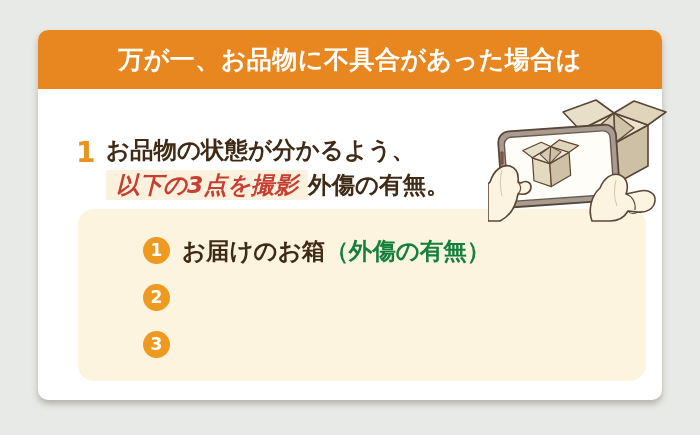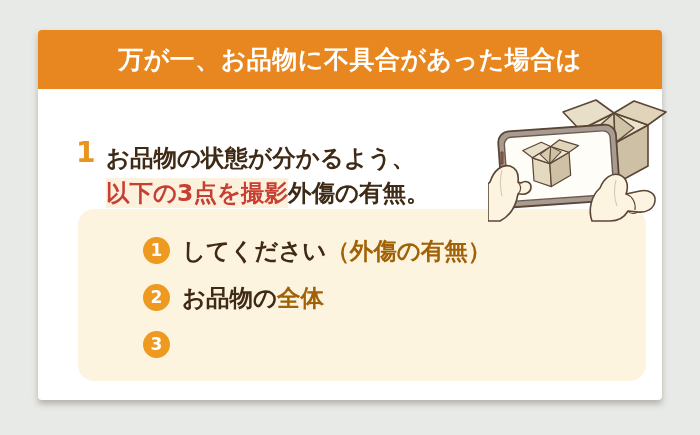--- a/index.html
+++ b/index.html
@@ -16,21 +16,21 @@
   }
 
   
   .card {
     position: absolute;
     left: 38px;
     top: 30px;
     width: 624px;
     height: 370px;
     background: #ffffff;
-    border-radius: 4px;
+    border-radius: 10px;
     box-shadow: 0 4px 6px rgba(120,110,95,0.45);
     overflow: hidden;
   }
 
   
   .header-bar {
     position: absolute;
     left: 0;
     top: 0;
     width: 100%;
@@ -63,33 +63,33 @@
     color: #e8941e;
     font-size: 28px;
     font-weight: bold;
     line-height: 1;
   }
   .step-lines {
     position: absolute;
     left: 68px;
     top: 44px;
     width: 450px;
-    margin-top: 8px;
   }
   .step-line {
     color: #3e2a15;
     font-size: 23.5px;
     font-weight: bold;
     line-height: 1.48;
     white-space: nowrap;
   }
   .hl {
     background: #fcf1dc;
     color: #c73f33;
-    padding: 1px 0;
+    padding: 1px 10px;
+    font-style: italic;
   }
 
   
   .list-panel {
     position: absolute;
     left: 40px;
     top: 179px;
     width: 568px;
     height: 172px;
     background: #fdf4df;
@@ -120,21 +120,21 @@
     flex: 0 0 auto;
     margin-right: 12px;
     line-height: 1;
   }
   .item-text {
     color: #3e2a15;
     font-size: 23.5px;
     font-weight: bold;
   }
   .item-text .red {
-    color: #a16207;
+    color: #15803d;
   }
 
   
   .illustration {
     position: absolute;
     left: 488px;
     top: 90px;
     width: 188px;
     height: 132px;
     pointer-events: none;
@@ -155,26 +155,25 @@
       <div class="step-line">お品物の状態が分かるよう、</div>
       <div class="step-line"><span class="hl">以下の3点を撮影</span><span>外傷の有無。</span></div>
     </div>
   </div>
 
   <div class="list-panel">
     <div class="list-items">
 
       <div class="list-item">
         <span class="badge">1</span>
-        <span class="item-text"><span>してください</span><span class="red">（外傷の有無）</span></span>
+        <span class="item-text"><span>お届けのお箱</span><span class="red">（外傷の有無）</span></span>
       </div>
 
       <div class="list-item">
         <span class="badge">2</span>
-        <span class="item-text"><span>お品物の</span><span class="red">全体</span></span>
       </div>
 
       <div class="list-item">
         <span class="badge">3</span>
       </div>
 
     </div>
   </div>
 
 </div>

